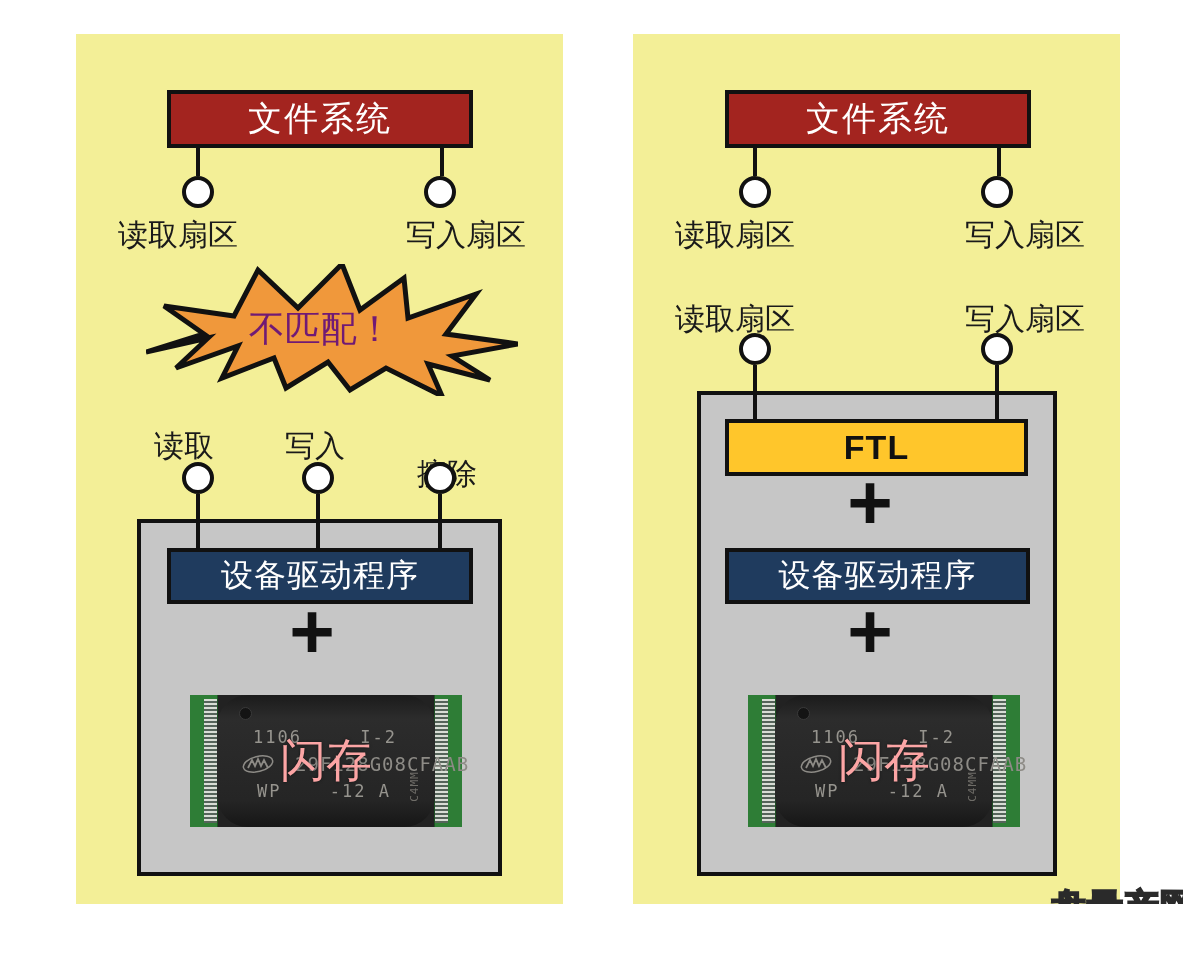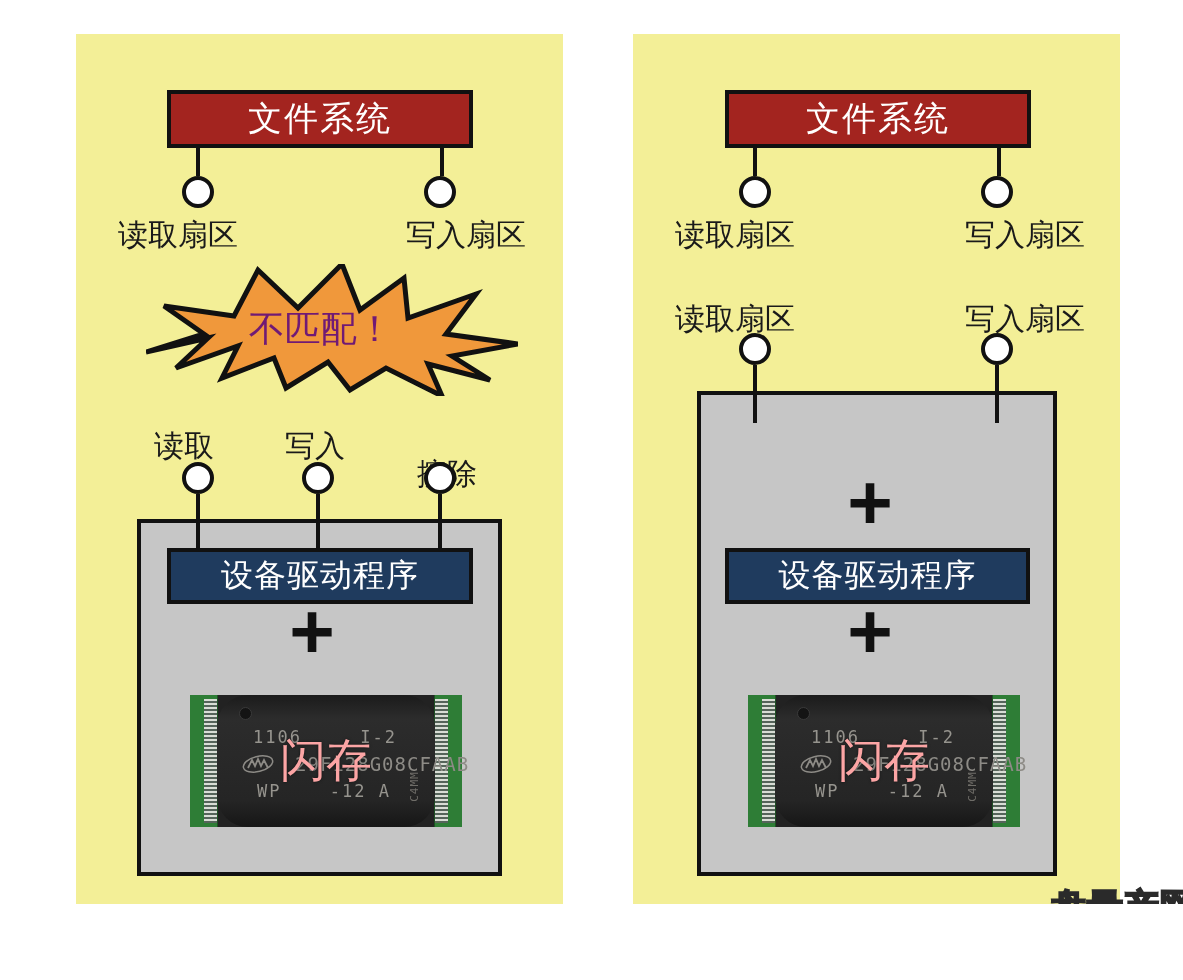--- a/index.html
+++ b/index.html
@@ -152,20 +152,23 @@
 
     <div class="lbl" style="left:102px;top:265px;">读取扇区</div>
     <div class="lbl" style="left:392px;top:265px;">写入扇区</div>
     <div class="node" style="left:106px;top:299px;"></div>
     <div class="node" style="left:348px;top:299px;"></div>
     <div class="vline" style="left:120px;top:331px;height:58px;"></div>
     <div class="vline" style="left:362px;top:331px;height:58px;"></div>
 
     <div class="graybox" style="left: 64px; top: 357px; width: 360px; height: 485px; background: rgb(198, 198, 198);"></div>
 
+    <div class="bigbox ftlbox" style="left: 92px; top: 385px; width: 303px; height: 57px; z-index: 3; background: rgb(255, 198, 43);">
+      <span>FTL</span>
+    </div>
 
     <div class="plus" style="left:237px;top:468px;">+</div>
 
     <div class="bigbox navybox" style="left: 92px; top: 514px; width: 305px; height: 56px; z-index: 3; background: rgb(31, 59, 94);">
       <span>设备驱动程序</span>
     </div>
 
     <div class="plus" style="left:237px;top:597px;">+</div>
 
     <div class="chip" style="left:115px;top:661px;">

